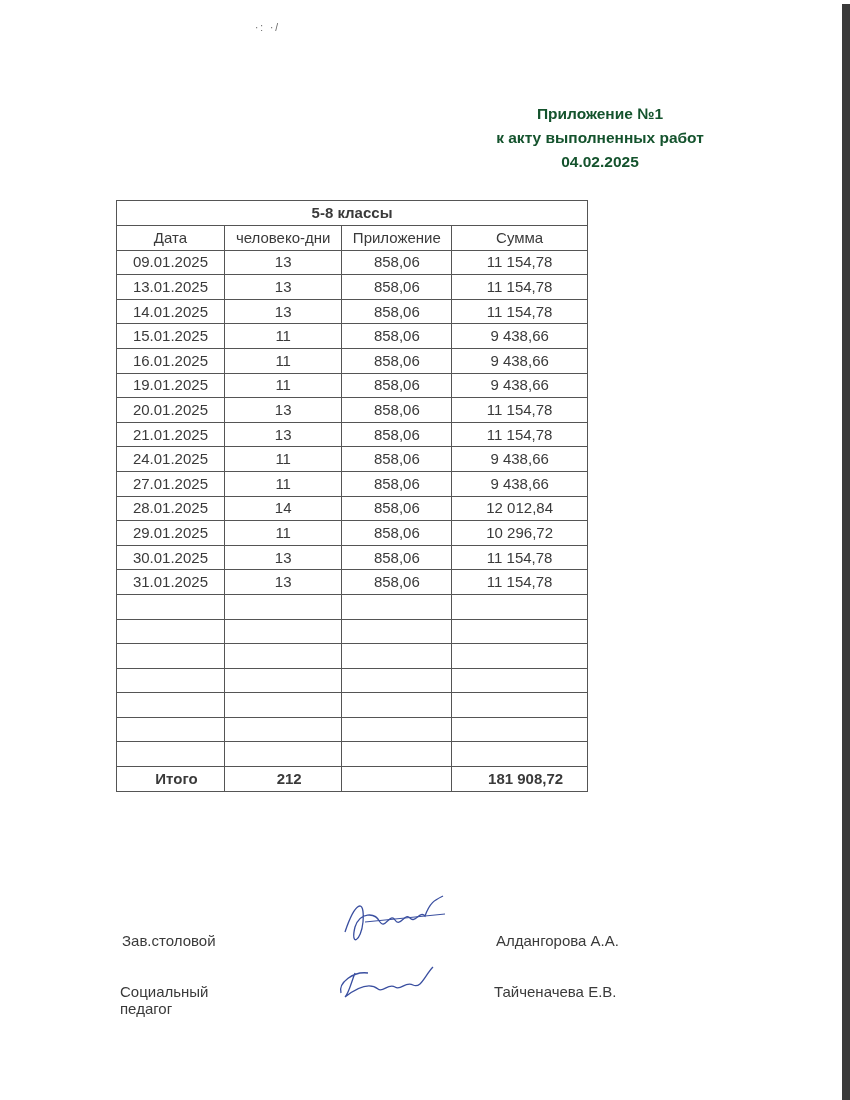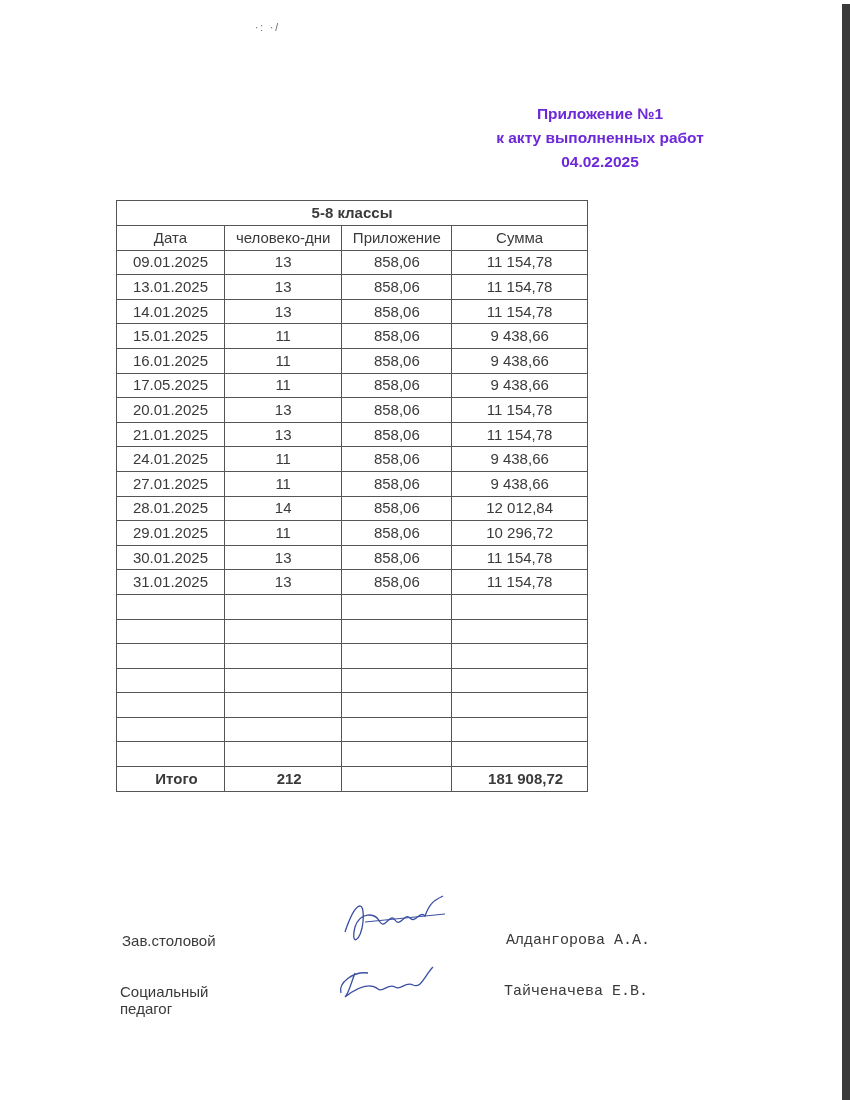--- a/index.html
+++ b/index.html
@@ -3,30 +3,30 @@
 <meta charset="utf-8">
 <style>
   html, body { margin: 0; padding: 0; }
   body {
     width: 850px; height: 1100px; background: #ffffff; position: relative; overflow: hidden;
     font-family: "Liberation Sans", "DejaVu Sans", sans-serif; color: #333;
   }
   .edge-bar { position: absolute; left: 842px; top: 4px; width: 8px; height: 1096px; background: #3a3a3a; }
   .specks { position: absolute; left: 255px; top: 22px; font-size: 10px; color: #666; letter-spacing: 2px; }
   .heading { position: absolute; left: 470px; top: 102px; width: 260px; text-align: center;
-    font-weight: bold; font-size: 15.5px; line-height: 24px; color: #6d28d9; }
+    font-weight: bold; font-size: 15.5px; line-height: 24px; color: #14532d; }
   table.grid { position: absolute; left: 116px; top: 200px; width: 472px; border-collapse: collapse;
     font-size: 15px; color: #3a3a3a; }
   table.grid td { border: 1.5px solid #555; height: 23.6px; padding: 0; text-align: center; line-height: 22px; }
   table.grid tr.title td { font-weight: bold; height: 24px; }
   table.grid tr.total td { font-weight: bold; height: 24px; padding-left: 12px; }
   col.c1 { width: 125px; } col.c2 { width: 143px; } col.c3 { width: 121px; } col.c4 { width: 177px; }
   .sig-row { position: absolute; font-size: 15px; color: #3a3a3a; }
   .sig-role { position: absolute; left: 0; }
-  .sig-name { position: absolute; left: 384px; white-space: nowrap; font-family: Liberation Mono, monospace; }
+  .sig-name { position: absolute; left: 374px; white-space: nowrap; }
   .sig-mark { position: absolute; left: 213px; }
 </style>
 </head>
 <body>
 
 <div class="edge-bar"></div>
 <div class="specks">·: ·/</div>
 
 <div class="heading">
   <div>Приложение №1</div>
@@ -75,21 +75,21 @@
         <td>858,06</td>
         <td>9 438,66</td>
       </tr>
       <tr>
         <td>16.01.2025</td>
         <td>11</td>
         <td>858,06</td>
         <td>9 438,66</td>
       </tr>
       <tr>
-        <td>17.05.2025</td>
+        <td>19.01.2025</td>
         <td>11</td>
         <td>858,06</td>
         <td>9 438,66</td>
       </tr>
       <tr>
         <td>20.01.2025</td>
         <td>13</td>
         <td>858,06</td>
         <td>11 154,78</td>
       </tr>

